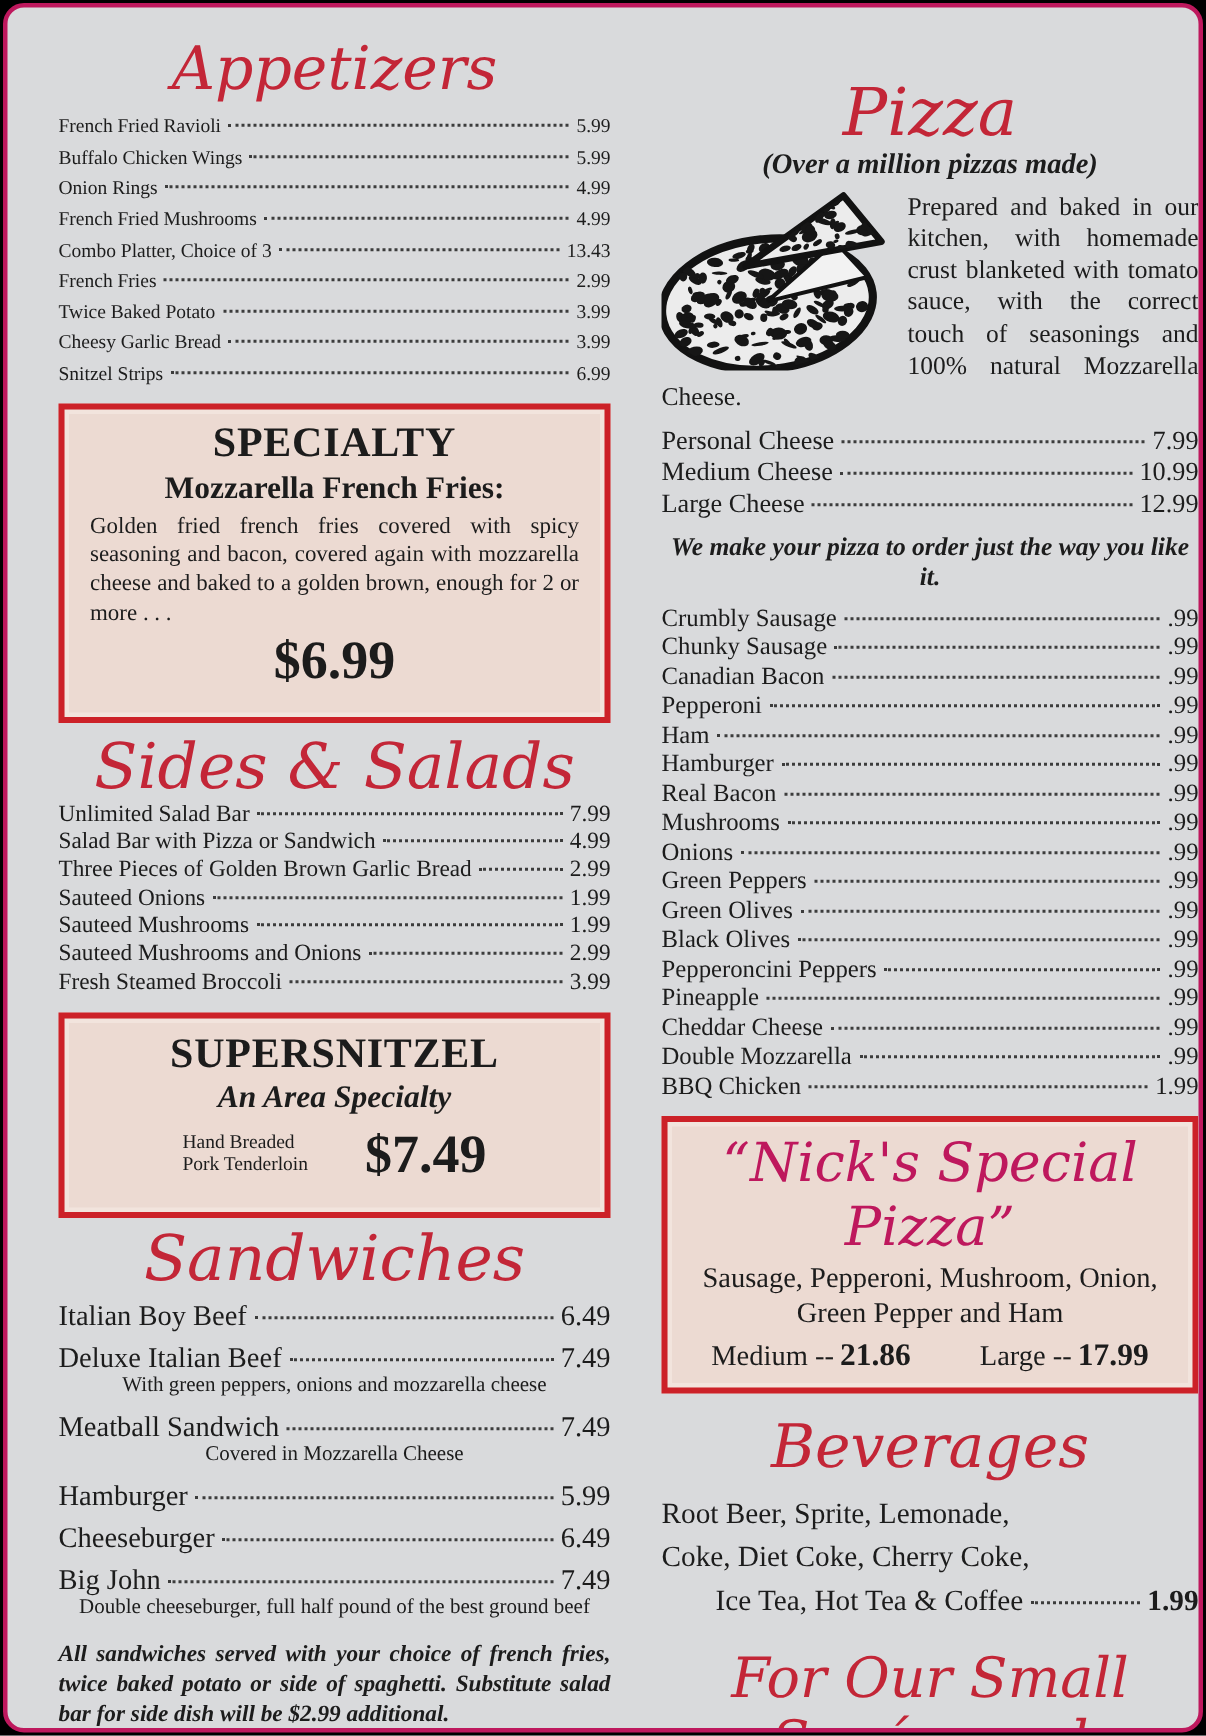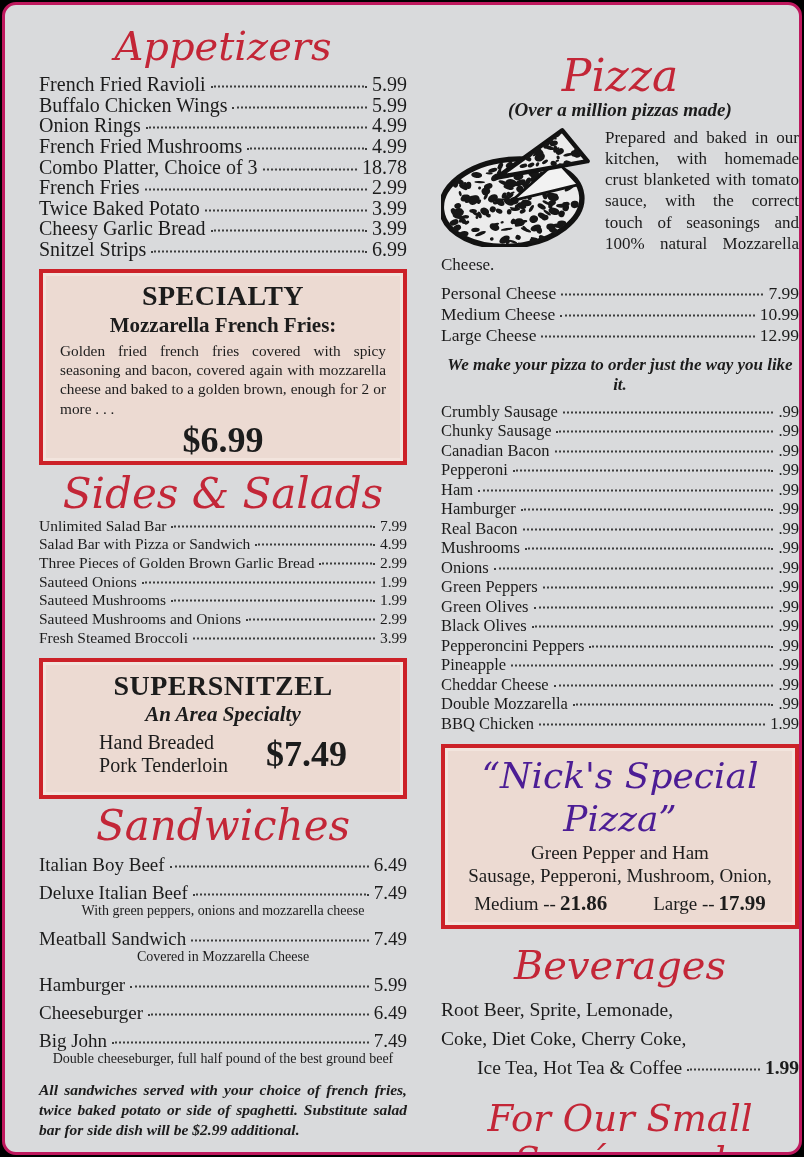--- a/index.html
+++ b/index.html
@@ -24,64 +24,64 @@
   .col-left{left:34px;top:20px;width:368px;}
   .col-right{left:436px;top:48px;width:358px;}
 
   .script{font-family:"DejaVu Serif", serif;font-style:italic;font-weight:normal;}
   .red{color:var(--heading-red);}
   h1{margin:0;text-align:center;}
   .t40{font-size:40px;line-height:1.08;}
   .t42{font-size:42px;line-height:1.08;}
   .t44{font-size:44px;line-height:1.05;}
 
-  .row{display:flex;align-items:baseline;font-size:20px;line-height:20.6px;}
+  .row{display:flex;align-items:baseline;font-size:13px;line-height:20.6px;}
   .dots{flex:1;margin:0 5px;border-bottom:2px dotted #3c3c3c;transform:translateY(-3.5px);}
   .pr{white-space:nowrap;}
   .note{width:100%;text-align:center;font-size:14px;line-height:16px;margin:-1px 0 3px;}
   .note:empty{display:none;}
 
   .appetizers{margin-top:6px;}
   .sides-list .row{font-size:15.5px;line-height:18.7px;}
   .toppings .row{font-size:16.5px;line-height:19.5px;}
   .sizes .row{font-size:17.5px;line-height:21px;}
   .sand{margin-top:2px;}
   .sand .row{font-size:19px;line-height:23px;margin-top:5px;flex-wrap:wrap;}
 
   .redbox{
     border:4px solid var(--box-border-red);
     background:var(--box-bg-pink);
     box-shadow:inset 0 0 0 3px #f2e4dd;
   }
-  .specialty{margin:9px 0 6px;padding:7px 12px 0;text-align:center;font-family:Liberation Serif, serif;}
+  .specialty{margin:9px 0 6px;padding:7px 12px 17px;text-align:center;font-family:Liberation Serif, serif;}
   .sp-head{font-size:28px;font-weight:bold;letter-spacing:.5px;}
   .sp-sub{font-size:21px;font-weight:bold;margin-top:1px;}
   .sp-desc{font-size:15.3px;line-height:1.27;text-align:justify;margin:3px 5px 0;}
   .sp-price{font-size:36px;font-weight:bold;margin-top:1px;}
 
   .supersnitzel{margin:10px 0 4px;padding:8px 14px 18px;text-align:center;}
   .ss-head{font-size:28px;font-weight:bold;letter-spacing:.5px;}
   .ss-sub{font-size:21px;font-weight:bold;font-style:italic;}
   .ss-bottom{display:flex;justify-content:center;align-items:center;gap:38px;margin-top:4px;}
-  .ss-label{font-size:20px;line-height:1.15;text-align:left;}
+  .ss-label{font-size:13px;line-height:1.15;text-align:left;}
   .ss-price{font-size:36px;font-weight:bold;}
 
   .footnote{font-weight:bold;font-style:italic;font-size:15.5px;line-height:1.28;text-align:justify;margin:10px 0 0;}
 
   .hosts{margin-top:13px;padding:10px 10px 12px;text-align:center;}
 
   .pz-tag{font-weight:bold;font-style:italic;font-size:19px;text-align:center;margin:0 0 2px;}
   .pz-intro{overflow:hidden;margin-top:2px;}
   .pz-art{float:left;width:172px;height:122px;margin:2px 6px 0 -14px;}
   .pz-desc{font-size:17px;line-height:1.24;text-align:justify;margin:4px 0 0;}
   .order-note{font-weight:bold;font-style:italic;font-size:17px;text-align:center;margin:9px 0 7px;}
   .sizes{margin-top:8px;}
 
   .nicks{margin:11px 0 0;padding:6px 10px 9px;text-align:center;}
-  .nk-title{font-size:36px;line-height:1.2;color:#4c1d95;}
+  .nk-title{font-size:36px;line-height:1.2;color:#be185d;}
   .nk-line{font-size:19px;line-height:1.25;}
   .nk-prices{display:flex;justify-content:center;gap:46px;margin-top:3px;align-items:baseline;}
   .nk-label{font-size:19px;}
   .nk-val{font-size:21px;font-weight:bold;}
 
   .bev-title{margin-top:15px;}
   .bev-lines{margin-top:8px;}
   .bev-line{font-size:19.5px;line-height:29px;}
   .bev-last{display:flex;align-items:baseline;margin-left:36px;}
   .bev-last .pr{font-weight:bold;}
@@ -114,21 +114,21 @@
         <span class="pr">4.99</span>
       </div>
         <div class="row">
         <span class="nm">French Fried Mushrooms</span>
         <span class="dots"></span>
         <span class="pr">4.99</span>
       </div>
         <div class="row">
         <span class="nm">Combo Platter, Choice of 3</span>
         <span class="dots"></span>
-        <span class="pr">18.78</span>
+        <span class="pr">13.43</span>
       </div>
         <div class="row">
         <span class="nm">French Fries</span>
         <span class="dots"></span>
         <span class="pr">2.99</span>
       </div>
         <div class="row">
         <span class="nm">Twice Baked Potato</span>
         <span class="dots"></span>
         <span class="pr">3.99</span>
@@ -589,22 +589,22 @@
       </div>
         <div class="row">
         <span class="nm">BBQ Chicken</span>
         <span class="dots"></span>
         <span class="pr">1.99</span>
       </div>
       </div>
 
     <div class="redbox nicks">
       <div class="script nk-title">“Nick's Special Pizza”</div>
+      <div class="nk-line">Sausage, Pepperoni, Mushroom, Onion,</div>
       <div class="nk-line">Green Pepper and Ham</div>
-      <div class="nk-line">Sausage, Pepperoni, Mushroom, Onion,</div>
       <div class="nk-prices">
         <span>
           <span class="nk-label">Medium --</span>
           <span class="nk-val">21.86</span>
         </span>
         <span>
           <span class="nk-label">Large --</span>
           <span class="nk-val">17.99</span>
         </span>
       </div>

